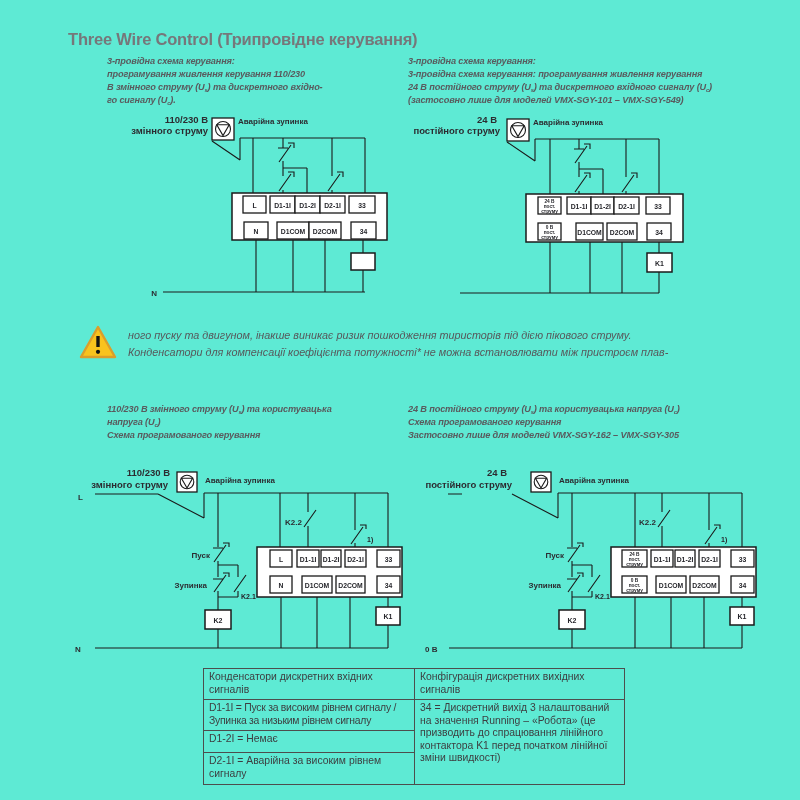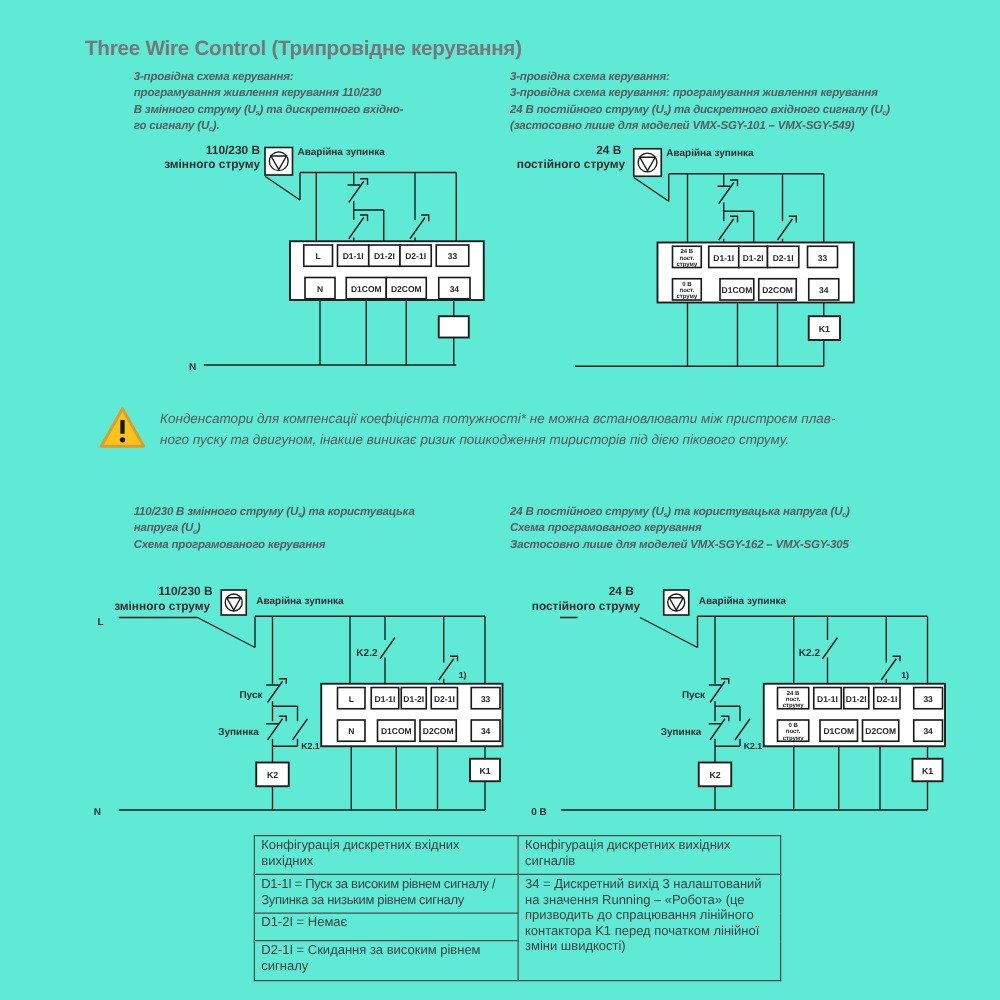--- a/index.html
+++ b/index.html
@@ -152,22 +152,22 @@
       <path class="w" d="M55,181 H254"></path>
     </g>
   </svg>
 
   <svg class="abs" style="left:78px;top:324px;" width="40" height="37" viewBox="0 0 40 37">
     <path d="M20,3 L37,33 H3 Z" fill="#f9c31d" stroke="#db9e2a" stroke-width="2.4" stroke-linejoin="round"></path>
     <path d="M20,12 V23" stroke="#141414" stroke-width="3.4"></path>
     <circle cx="20" cy="27.8" r="2.1" fill="#141414"></circle>
   </svg>
   <div class="warn-txt abs" style="left:128px;top:327px;width:610px;">
+    <div>ного пуску та двигуном, інакше виникає ризик пошкодження тиристорів під дією пікового струму.</div>
     <div>Конденсатори для компенсації коефіцієнта потужності* не можна встановлювати між пристроєм плав-</div>
-    <div>ного пуску та двигуном, інакше виникає ризик пошкодження тиристорів під дією пікового струму.</div>
   </div>
 
 
   <div class="body-txt abs" style="left:107px;top:403px;">
     <div>110/230 В змінного струму (U<sub>s</sub>) та користувацька</div>
     <div>напруга (U<sub>c</sub>)</div>
     <div>Схема програмованого керування</div>
   </div>
   <div class="body-txt abs" style="left:408px;top:403px;">
     <div>24 В постійного струму (U<sub>s</sub>) та користувацька напруга (U<sub>c</sub>)</div>
@@ -292,29 +292,29 @@
       <rect class="trO" x="321" y="154" width="24" height="18"></rect>
       <text class="rly" x="333" y="166">K1</text>
       <path class="w" d="M40,195 H333"></path>
     </g>
     <text class="sm" x="16" y="199">0 В</text>
   </svg>
 
   <table class="cfg abs" style="left:203px;top:668px;">
     <tbody>
         <tr>
-      <td class="c1" style="height:19px;">Конфігурація дискретних вхідних вихідних</td>
+      <td class="c1" style="height:19px;">Конденсатори дискретних вхідних сигналів</td>
       <td class="c2" rowspan="1">Конфігурація дискретних вихідних сигналів</td>
     </tr>
     <tr>
       <td class="c1 small-row" style="height:25px;">D1-1I = Пуск за високим рівнем сигналу / Зупинка за низьким рівнем сигналу</td>
       <td class="c2" rowspan="3">34 = Дискретний вихід 3 налаштований на значення Running – «Робота» (це призводить до спрацювання лінійного контактора K1 перед початком лінійної зміни швидкості)</td>
     </tr>
     <tr>
       <td class="c1" style="height:16px;">D1-2I = Немає</td>
     </tr>
     <tr>
-      <td class="c1" style="height:26px;">D2-1I = Скидання за високим рівнем сигналу</td>
+      <td class="c1" style="height:26px;">D2-1I = Аварійна за високим рівнем сигналу</td>
     </tr>
   </tbody>
     </table>
 
 </div>
 
 </body></html>

